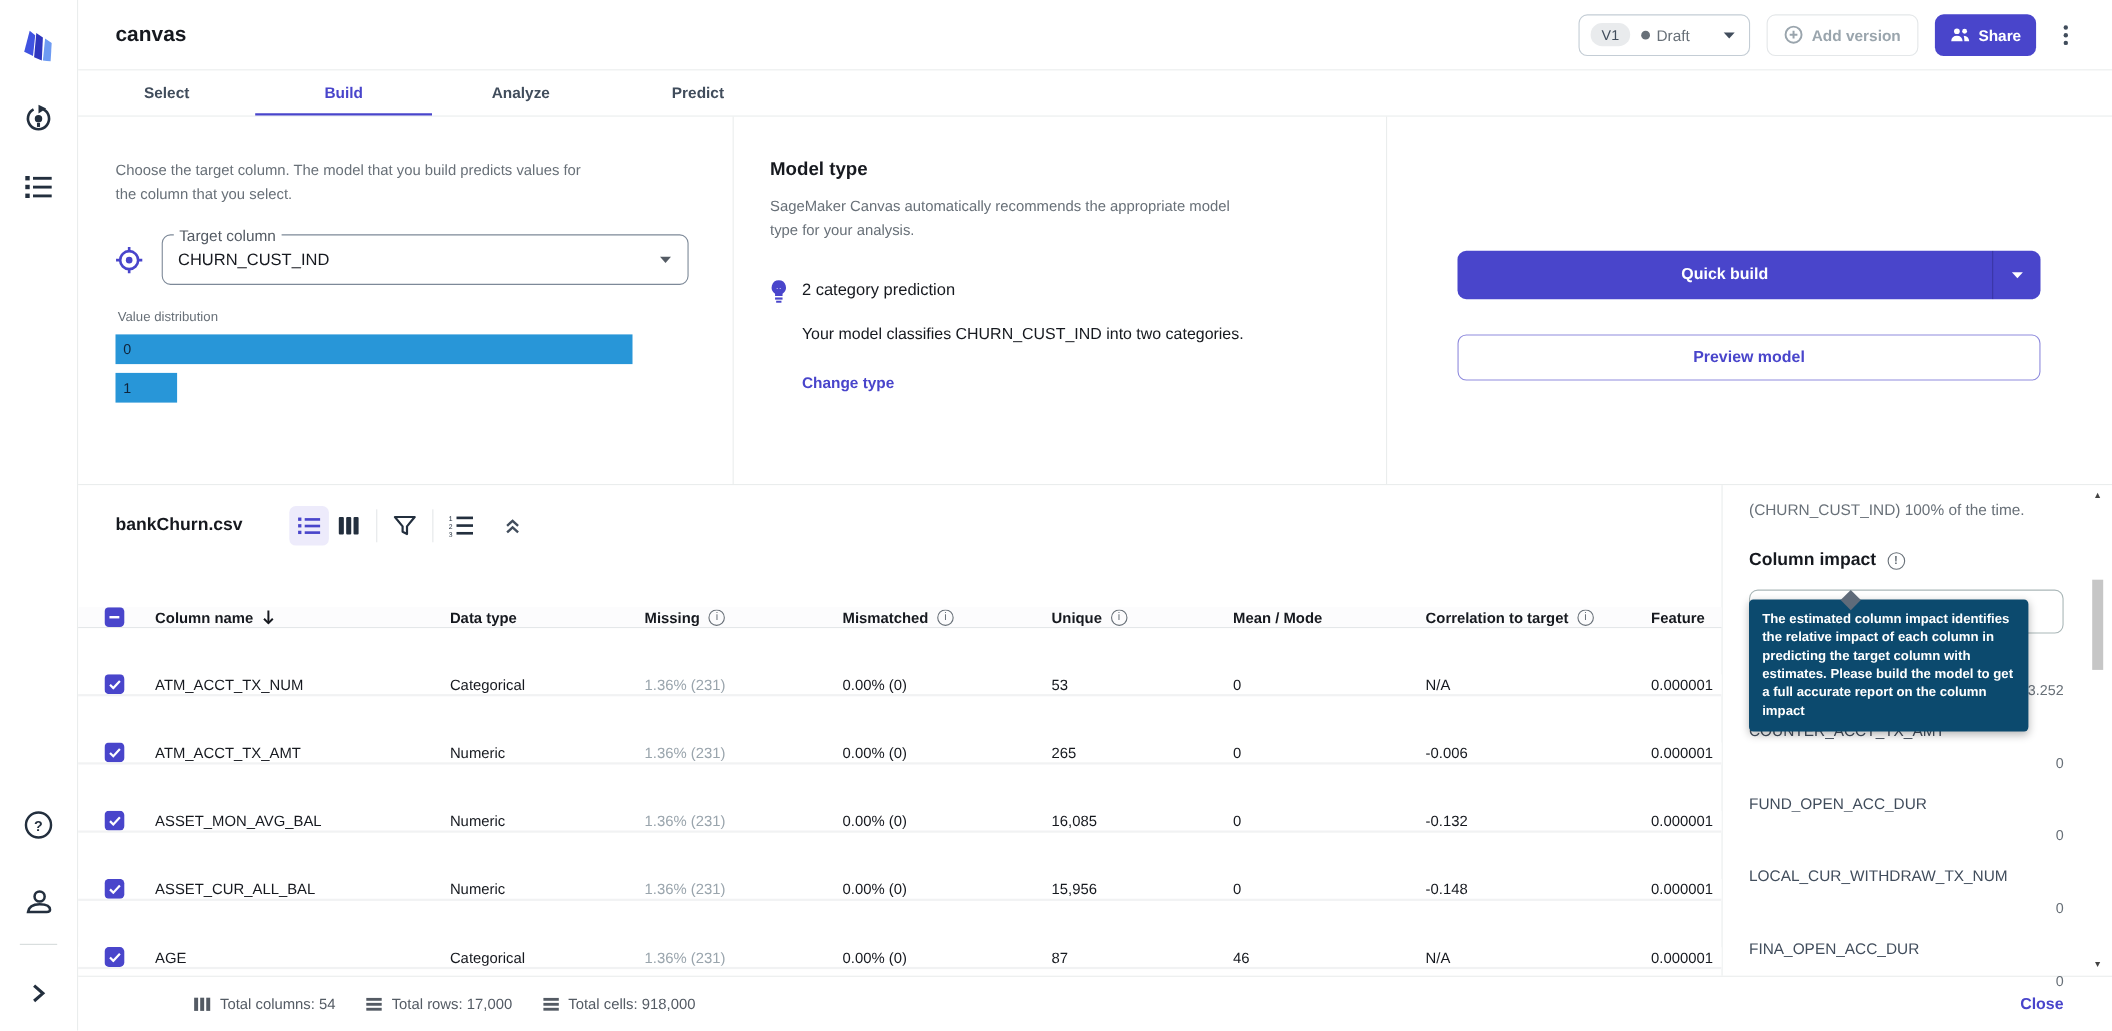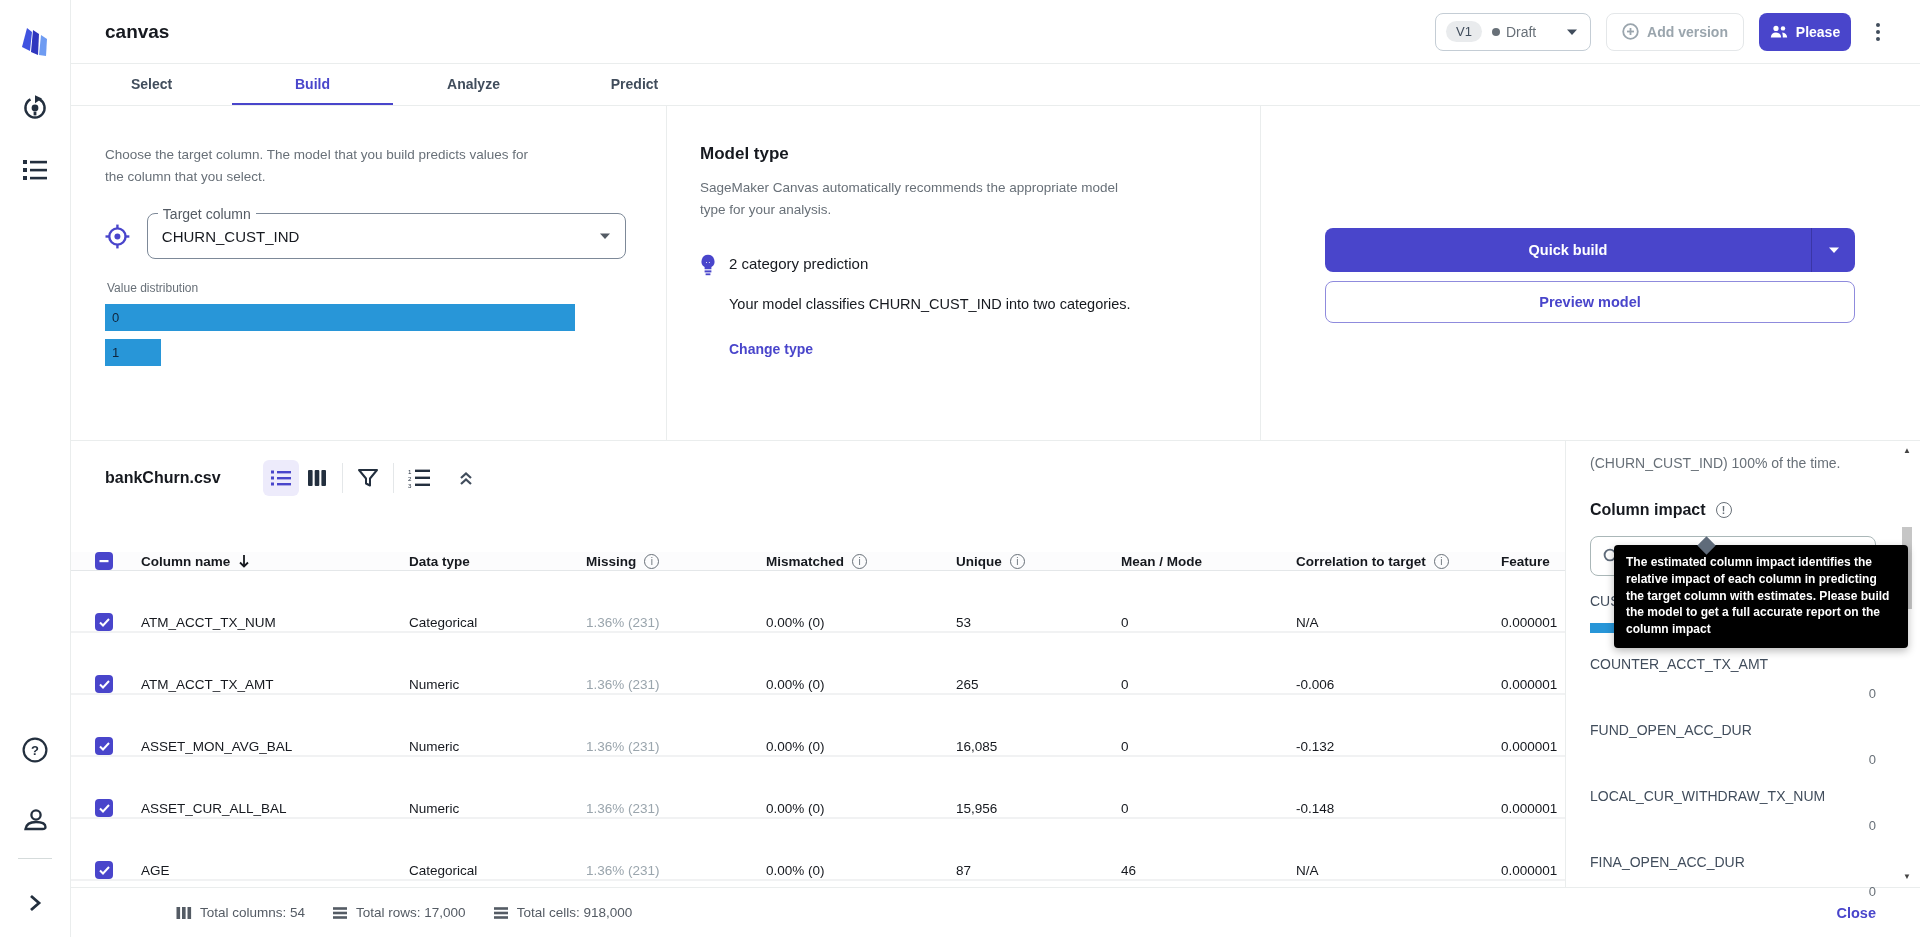--- a/index.html
+++ b/index.html
@@ -57,21 +57,21 @@
   .rec-row { display:flex; align-items:flex-start; gap:13px; margin-bottom:20px; margin-top:34px; }
   .rec-title { font-size:15px; padding-top:1px; }
   .model-detail { margin-left:29px; font-size:14.5px; margin-bottom:28px; }
   .change-link { margin-left:29px; color:#4945CB; font-weight:bold; font-size:14px; cursor:pointer; display:inline-block; }
 
   .btn-quick { height:44px; background:#4945CB; border-radius:8px; display:flex; color:#fff;
     font-weight:bold; font-size:14.5px; overflow:hidden; cursor:pointer; }
   .btn-quick-main { flex:1; display:flex; align-items:center; justify-content:center; }
   .btn-quick-caret { width:44px; border-left:1px solid #3a36a6; display:flex; align-items:center; justify-content:center; }
   .btn-preview { height:42px; border:1px solid #8f8bdd; border-radius:8px; background:#fff; color:#4945CB;
-    font-weight:bold; font-size:14.5px; display:flex; align-items:center; justify-content:center; margin-top:9px; cursor:pointer; }
+    font-weight:bold; font-size:14.5px; display:flex; align-items:center; justify-content:center; margin-top:32px; cursor:pointer; }
 
   
   .lower { flex:1; display:flex; min-height:0; }
   .table-area { flex:1; border-right:1px solid #eaeded; display:flex; flex-direction:column; min-width:0;gap:42px; }
 
   .ds-toolbar { display:flex; align-items:center; padding:19px 26px 14px 34px; }
   .ds-name { font-size:16px; font-weight:bold; margin-right:42px; }
   .tb-icons { display:flex; align-items:center; }
   .tb-icon { width:36px; height:36px; display:flex; align-items:center; justify-content:center; border-radius:6px; cursor:pointer; }
   .tb-icon.active { background:#edebfb; }
@@ -106,21 +106,21 @@
   .ins-search { margin-top:17px; width:100%; height:40px; border:1px solid #aab7b8; border-radius:8px;
     display:flex; align-items:center; padding:0 12px; gap:9px; background:#fff; }
   .impact-name { margin-top:17px; font-size:14px; color:#414d5c; white-space:nowrap; overflow:hidden; }
   .impact-bar-row { display:flex; align-items:center; margin-top:11px; }
   .impact-track { width:252px; height:10px; }
   .impact-fill { height:10px; background:#2896D8; }
   .impact-val { flex:1; text-align:right; font-size:13px; color:#687078; }
   .impact-item .impact-zero { text-align:right; font-size:13px; color:#687078; margin-top:14px; }
   .impact-item .impact-name { margin-top:21px; }
 
-  .tooltip { position:absolute; left:48px; top:104px; width:294px; background:#000000; color:#fff;
+  .tooltip { position:absolute; left:24px; top:104px; width:254px; background:#0c4a6e; color:#fff;
     font-size:12px; font-weight:bold; line-height:1.4; padding:9px 12px 10px; border-radius:4px;
     box-shadow:0 3px 8px rgba(0,0,0,.28); z-index:6; }
   .tooltip .arrow { position:absolute; top:-6px; left:86px; width:13px; height:13px; background:#5f6b7a; transform:rotate(45deg); }
 
   .vscroll { position:absolute; top:2px; right:6px; width:14px; bottom:4px; }
   .vs-arrow { width:14px; height:14px; display:flex; align-items:center; justify-content:center; color:#444; font-size:8px; cursor:pointer; }
   .vs-arrow.down { position:absolute; bottom:0; }
   .vs-thumb { position:absolute; top:84px; left:2px; width:10px; height:82px; background:#c6c6c6; cursor:pointer; }
 
   .icircle { width:16px; height:16px; border:1.6px solid #687078; border-radius:50%; color:#687078;
@@ -202,21 +202,21 @@
           </svg>
           <span>Add version</span>
         </button>
         <button class="btn-share">
           <svg width="18" height="14" viewBox="0 0 18 14" fill="#fff">
             <circle cx="6" cy="3.4" r="2.6"></circle>
               <path d="M 0.8 12.6 q 0.4 -5 5.2 -5 q 4.8 0 5.2 5 z"></path>
             <circle cx="13" cy="3.4" r="2.2"></circle>
               <path d="M 12.2 7.4 q 4.6 0.2 5 5.2 l -4.4 0 q 0 -3.4 -0.6 -5.2 z"></path>
           </svg>
-          <span>Please</span>
+          <span>Share</span>
         </button>
         <div class="kebab">
             <i></i>
             <i></i>
             <i></i>
           </div>
       </div>
     </div>
 
     <div class="tabs">

